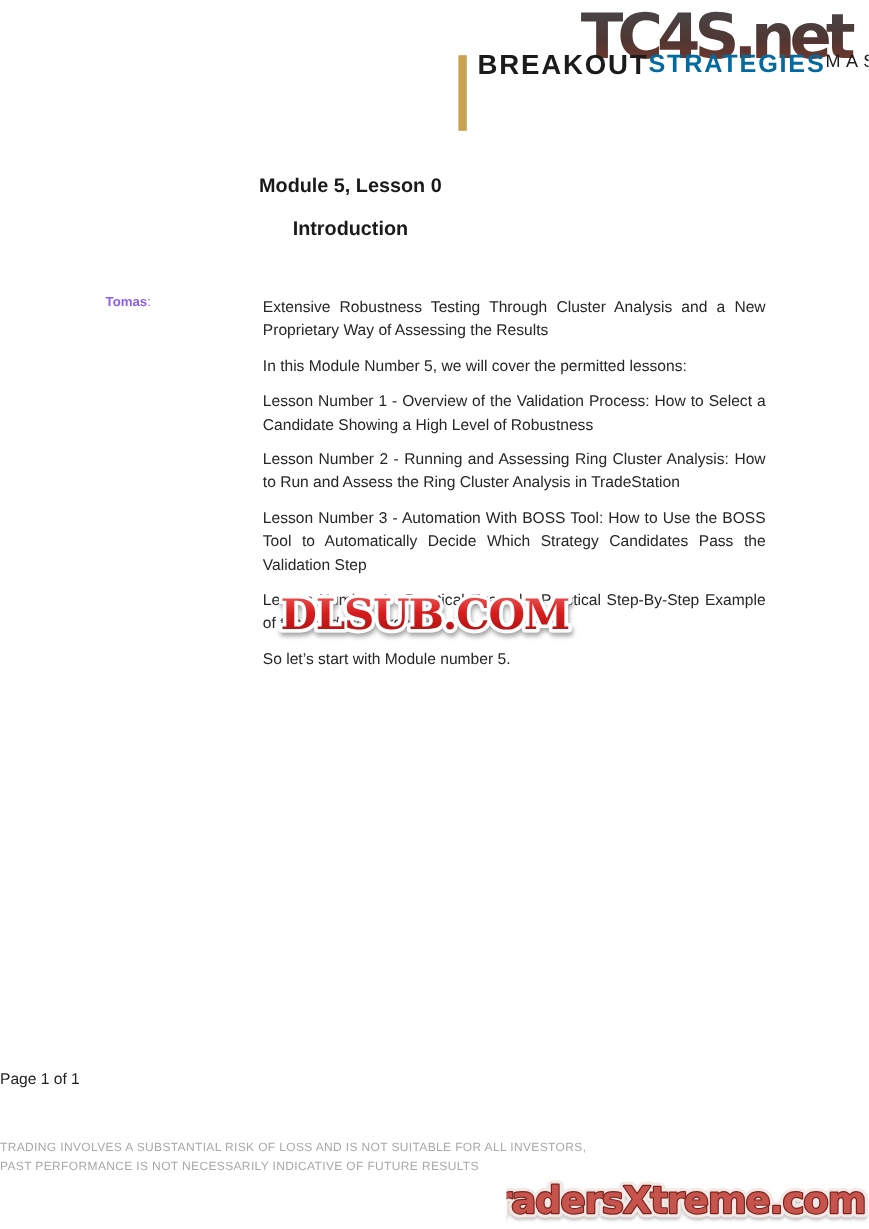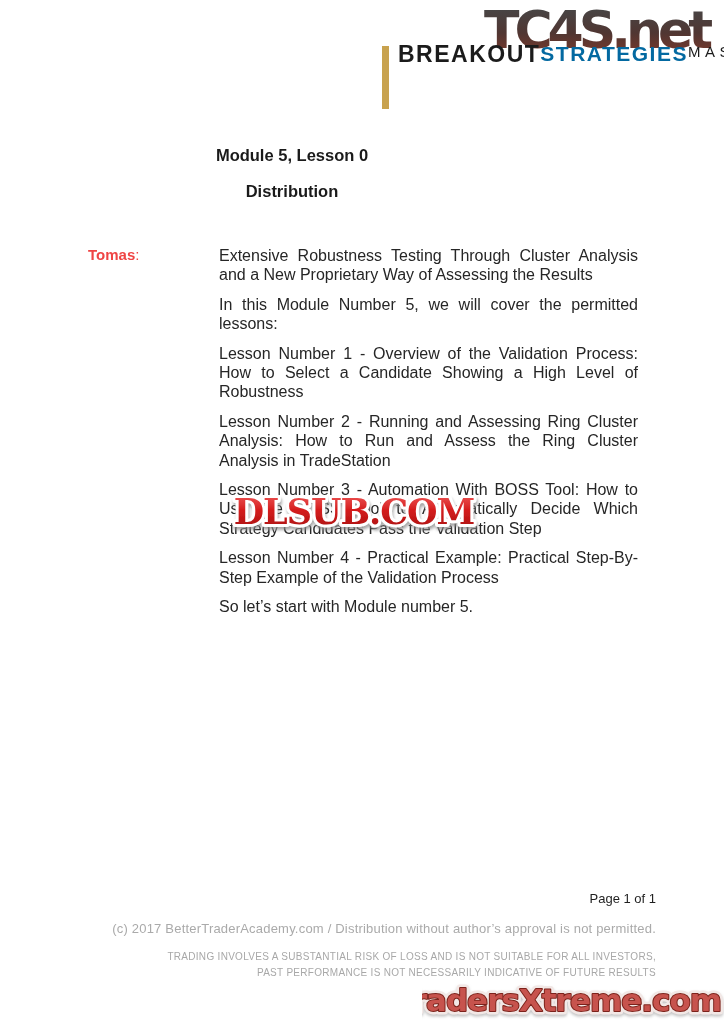--- a/index.html
+++ b/index.html
@@ -20,32 +20,32 @@
   .logo-line1{font-size:23px;font-weight:bold;letter-spacing:1.5px;color:#1b1b1b;line-height:24px;}
   .logo-line2{font-size:21px;font-weight:bold;letter-spacing:1.5px;line-height:23px;}
   .logo-line3{font-size:15px;font-weight:normal;letter-spacing:4.5px;color:#1b1b1b;line-height:20px;}
   .logo-square{position:relative;width:72px;height:63px;margin-left:8px;margin-top:3px;transform:rotate(2deg);}
   
   .doc-title{position:absolute;left:0;width:584px;text-align:center;font-weight:bold;font-size:16.5px;color:#1a1a1a;}
   .title1{top:146px;}
   .title2{top:182px;}
   
   .body-block{position:absolute;left:88px;top:246px;width:550px;display:flex;z-index:2;}
-  .speaker{width:131px;flex:0 0 131px;font-size:15px;color:#ef4444;}
+  .speaker{width:131px;flex:0 0 131px;font-size:11px;color:#8b5cf6;}
   .speaker b{font-weight:bold;}
   .paras{width:419px;flex:1;}
   .paras p{
     margin:0 0 10px 0;
-    font-size:16px;line-height:19.4px;
+    font-size:13px;line-height:19.4px;
     text-align:justify;color:#262626;
   }
   
   .wm-dlsub{position:absolute;left:204px;top:487px;z-index:5;}
   
-  .footer-line{position:absolute;left:0;width:656px;text-align:right;}
+  .footer-line{position:absolute;left:0;width:656px;text-align:left;}
   .page-num{top:891px;font-size:13px;color:#1f1f1f;}
   .copyright{top:921px;font-size:13px;color:#aaaaaa;letter-spacing:0.2px;}
   .disclaimer{top:949px;font-size:10px;line-height:15.5px;color:#a8a8a8;letter-spacing:0.3px;}
   
   .wm-traders{position:absolute;right:0px;top:977px;z-index:5;}
 </style>
 </head>
 <body>
 
 <div class="page">
@@ -71,21 +71,21 @@
     <div class="logo-square">
       <svg width="72" height="63" viewBox="0 0 72 63">
         <rect x="0" y="0" width="72" height="63" fill="#c8a24e"></rect>
         <polyline points="8,55 21,35 29,43 45,21 51,27 59,13" fill="none" stroke="#ffffff" stroke-width="5" stroke-linejoin="miter"></polyline>
         <polygon points="63,6 51,9 60,19" fill="#ffffff"></polygon>
       </svg>
     </div>
   </div>
 
   <div class="doc-title title1">Module 5, Lesson 0</div>
-  <div class="doc-title title2">Distribution</div>
+  <div class="doc-title title2">Introduction</div>
 
   <div class="body-block">
     <div class="speaker"><b>Tomas</b><span>:</span></div>
     <div class="paras">
       <p>Extensive Robustness Testing Through Cluster Analysis and a New Proprietary Way of Assessing the Results</p>
       <p>In this Module Number 5, we will cover the permitted lessons:</p>
       <p>Lesson Number 1 - Overview of the Validation Process: How to Select a Candidate Showing a High Level of Robustness</p>
       <p>Lesson Number 2 - Running and Assessing Ring Cluster Analysis: How to Run and Assess the Ring Cluster Analysis in TradeStation</p>
       <p>Lesson Number 3 - Automation With BOSS Tool: How to Use the BOSS Tool to Automatically Decide Which Strategy Candidates Pass the Validation Step</p>
       <p>Lesson Number 4 - Practical Example: Practical Step-By-Step Example of the Validation Process</p>
@@ -101,21 +101,20 @@
         <stop offset="1" stop-color="#a50e0e"></stop>
       </linearGradient>
       <filter id="dlsubShadow" x="-20%" y="-20%" width="140%" height="160%">
         <feDropShadow dx="1" dy="3" stdDeviation="1.6" flood-color="#8a8a8a" flood-opacity="0.75"></feDropShadow>
       </filter>
     </defs>
     <text x="150" y="37" text-anchor="middle" font-family="DejaVu Serif, serif" font-weight="bold" font-size="35" letter-spacing="-1" fill="url(#gradDlsub)" stroke="#ffffff" stroke-width="6" paint-order="stroke" stroke-linejoin="round" filter="url(#dlsubShadow)">DLSUB.COM</text>
   </svg>
 
   <div class="footer-line page-num">Page 1 of 1</div>
-  <div class="footer-line copyright">(c) 2017 BetterTraderAcademy.com / Distribution without author’s approval is not permitted.</div>
   <div class="footer-line disclaimer">
     <span>TRADING INVOLVES A SUBSTANTIAL RISK OF LOSS AND IS NOT SUITABLE FOR ALL INVESTORS,</span><br>
     <span>PAST PERFORMANCE IS NOT NECESSARILY INDICATIVE OF FUTURE RESULTS</span>
   </div>
 
   <svg class="wm-traders" width="302" height="46">
     <defs>
       <filter id="tradGlow" x="-20%" y="-20%" width="140%" height="160%">
         <feDropShadow dx="0" dy="2" stdDeviation="1.4" flood-color="#bdbdbd" flood-opacity="0.9"></feDropShadow>
       </filter>

